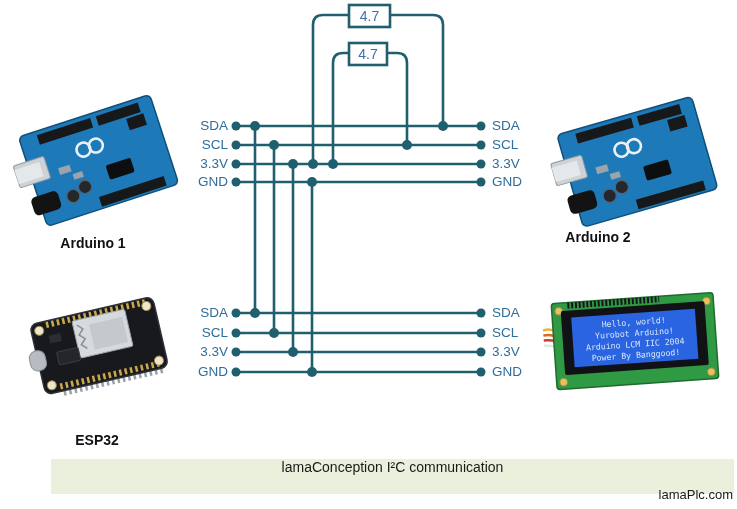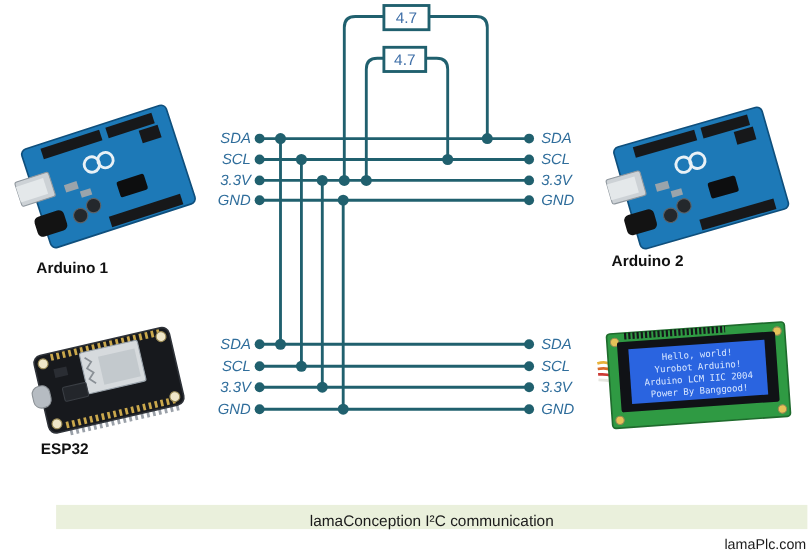--- a/index.html
+++ b/index.html
@@ -3,32 +3,32 @@
 <meta charset="utf-8">
 <style>
   html,body{margin:0;padding:0;background:#ffffff;}
   .canvas{
     position:relative;width:737px;height:509px;background:#ffffff;
     font-family:"Liberation Sans",sans-serif;overflow:hidden;
   }
   .wiring-svg{position:absolute;left:0;top:0;}
   .pin-label{
     position:absolute;height:18px;line-height:18px;font-size:13.5px;
-    color:#2f6d9b;white-space:nowrap;font-style:italic;
+    color:#2f6d9b;white-space:nowrap;
   }
   .pin-left{width:78px;text-align:right;left:150px;}
   .pin-right{left:492px;text-align:left;width:78px;}
   .device{position:absolute;}
   .device-label{
-    position:absolute;width:120px;font-size:14px;
+    position:absolute;width:120px;text-align:center;font-size:14px;
     font-weight:bold;color:#111111;
   }
   .banner{
-    position:absolute;left:3px;right:3px;top:459px;height:22px;
-    background:#eaf0dc;display:flex;align-items:flex-end;justify-content:center;
+    position:absolute;left:3px;right:3px;top:459px;height:35px;
+    background:#eaf0dc;display:flex;align-items:flex-start;justify-content:center;
     font-size:14px;color:#1a1a1a;margin-left:48px;
   }
   .watermark{
     position:absolute;right:4px;top:487px;font-size:13px;color:#1a1a1a;
   }
 </style>
 </head>
 <body>
 
 <div class="canvas">
@@ -159,21 +159,21 @@
         <circle cx="80" cy="50" r="7" fill="none" stroke="#e9f1f6" stroke-width="2.6"></circle>
         <circle cx="93" cy="50" r="7" fill="none" stroke="#e9f1f6" stroke-width="2.6"></circle>
         <rect x="96" y="72" width="26" height="15" rx="2" fill="#0d0e0f"></rect>
         <circle cx="70" cy="86" r="6.5" fill="#24282c" stroke="#5c6166"></circle>
         <circle cx="56" cy="91" r="6.5" fill="#24282c" stroke="#5c6166"></circle>
         <rect x="50" y="60" width="12" height="7" fill="#9aa4ab"></rect>
         <rect x="62" y="70" width="10" height="6" fill="#9aa4ab"></rect>
       </g>
     </svg>
   </div>
-  <div class="device-label" style="left:556px;top:229px">Arduino 2</div>
+  <div class="device-label" style="left:538px;top:229px">Arduino 2</div>
 
   <div class="device" style="left:16px;top:284px;width:172px;height:122px">
     <svg width="172" height="122" viewBox="0 0 172 122">
       <g transform="rotate(-13 86 61)">
         <line x1="38" y1="95" x2="140" y2="95" stroke="#9aa0a8" stroke-width="14" stroke-dasharray="2.5 3"></line>
         <rect x="20" y="25" width="126" height="72" rx="7" fill="#17191d" stroke="#2e3238" stroke-width="1.5"></rect>
         <line x1="36" y1="29" x2="138" y2="29" stroke="#caa84c" stroke-width="6" stroke-dasharray="2.5 3"></line>
         <line x1="36" y1="92" x2="138" y2="92" stroke="#caa84c" stroke-width="6" stroke-dasharray="2.5 3"></line>
         <circle cx="28" cy="33" r="4.5" fill="#efe6c8" stroke="#9a8a55"></circle>
         <circle cx="138" cy="33" r="4.5" fill="#efe6c8" stroke="#9a8a55"></circle>
@@ -181,21 +181,21 @@
         <circle cx="138" cy="89" r="4.5" fill="#efe6c8" stroke="#9a8a55"></circle>
         <rect x="62" y="31" width="54" height="38" rx="2" fill="#d6dadd" stroke="#9aa3ab"></rect>
         <path d="M66,36 l5,5 l-5,5 l5,5 l-5,5 l5,5" fill="none" stroke="#8a9096" stroke-width="1.6"></path>
         <rect x="78" y="38" width="34" height="26" fill="#c3c9cd"></rect>
         <rect x="12" y="52" width="16" height="20" rx="7" fill="#b6bcc2" stroke="#8b9196"></rect>
         <rect x="40" y="58" width="22" height="13" rx="1.5" fill="#23262b" stroke="#3a3e44"></rect>
         <rect x="36" y="40" width="12" height="8" fill="#2a2d33"></rect>
       </g>
     </svg>
   </div>
-  <div class="device-label" style="left:37px;top:400px">ESP32</div>
+  <div class="device-label" style="left:37px;top:432px">ESP32</div>
 
   <div class="device" style="left:540px;top:280px;width:192px;height:122px">
     <svg width="192" height="122" viewBox="0 0 192 122">
       <g transform="rotate(-4 96 61)">
         <path d="M4,44 q8,-2 12,2" fill="none" stroke="#e8b23a" stroke-width="2.5"></path>
         <path d="M4,49 q8,-1 12,2" fill="none" stroke="#d86a2a" stroke-width="2.5"></path>
         <path d="M4,54 q8,0 12,2" fill="none" stroke="#cc3a34" stroke-width="2.5"></path>
         <path d="M4,59 q8,1 12,2" fill="none" stroke="#e6e6e0" stroke-width="2.5"></path>
         <rect x="14" y="18" width="162" height="86" rx="3" fill="#2f9a43" stroke="#1f6b2d" stroke-width="1.5"></rect>
         <line x1="30" y1="21" x2="122" y2="21" stroke="#15161a" stroke-width="6" stroke-dasharray="2 1.8"></line>

